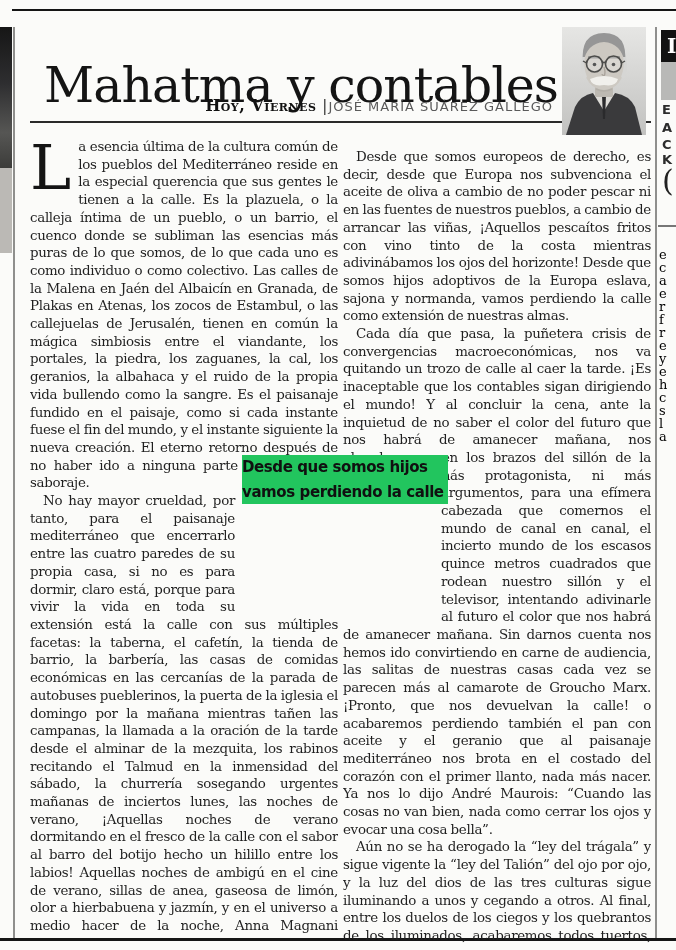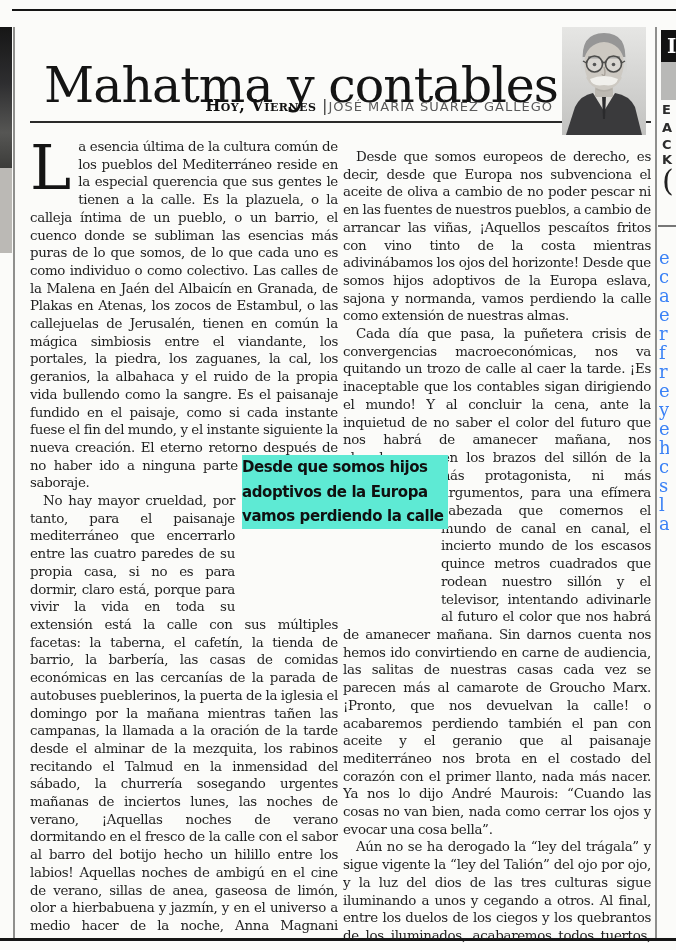--- a/index.html
+++ b/index.html
@@ -50,21 +50,21 @@
   .right-gray-box{position:absolute;left:661px;top:62px;width:15px;height:38px;background:#b9b9b7;}
   .edge-frag{position:absolute;left:662px;font-family:"DejaVu Sans",sans-serif;font-weight:bold;color:#2c2c2c;}
   .frag-e{top:102px;font-size:13px;}
   .frag-a{top:120px;font-size:13px;}
   .frag-c{top:137px;font-size:13px;}
   .frag-k{top:152px;font-size:13px;}
   .frag-paren{top:163px;font-size:30px;font-family:"DejaVu Serif",serif;font-weight:normal;color:#222;}
   .right-mini-rule{position:absolute;left:658px;top:225px;width:18px;height:1.5px;background:#777;}
   .edge-faint-column{
     position:absolute;left:659px;top:248px;width:10px;height:300px;overflow:hidden;
-    font-family:"DejaVu Serif",serif;font-size:18px;line-height:19px;color:#3b82f6;
+    font-family:"DejaVu Serif",serif;font-size:13px;line-height:13px;color:#000000;
     word-break:break-all;
   }
 
   
   .article{position:absolute;left:30px;top:138px;width:621px;height:799px;}
   .col{
     position:absolute;top:0;width:308px;height:799px;overflow:hidden;
     font-size:13.4px;line-height:17.7px;text-align:justify;
     letter-spacing:-0.3px;word-spacing:-0.5px;
     hyphens:auto;-webkit-hyphens:auto;
@@ -78,21 +78,21 @@
     font-size:62px;line-height:54px;
     margin:3px 7px 0 0;
     color:#141414;letter-spacing:0;
   }
   .spacer-r{float:right;width:103px;height:108px;}
   .spacer-l{float:left;width:98px;height:126px;}
 
   
   .pullquote{
     position:absolute;left:212px;top:317px;width:206px;
-    background:#5eead4;
+    background:#22c55e;
     font-family:"DejaVu Sans",sans-serif;font-weight:bold;
     font-size:15px;line-height:24.5px;letter-spacing:-0.4px;color:#101010;
     text-align:left;
   }
 </style>
 </head>
 <body>
 
 <div class="page">
 
@@ -170,19 +170,18 @@
     <div class="col col-2" lang="es">
       <p class="para indent"><span>Desde que somos europeos de derecho, es decir, desde que Europa nos subvenciona el aceite de oliva a cambio de no poder pescar ni en las fuentes de nuestros pueblos, a cambio de arrancar las viñas, ¡Aquellos pescaítos fritos con vino tinto de la costa mientras adivinábamos los ojos del horizonte! Desde que somos hijos adoptivos de la Europa eslava, sajona y normanda, vamos perdiendo la calle como extensión de nuestras almas.</span></p>
       <p class="para indent"><span>Cada día que pasa, la puñetera crisis de convergencias macroeconómicas, nos va quitando un trozo de calle al caer la tarde. ¡Es inaceptable que los contables sigan dirigiendo el mundo! Y al concluir la cena, ante la inquietud de no saber el color del futuro que nos habrá de amanecer mañana, nos abandonamos en los brazos del sillón de la salita sin más protagonista, ni más argumentos, para</span>
         <span class="spacer-l"></span>
         <span>una efímera cabezada que comernos el mundo de canal en canal, el incierto mundo de los escasos quince metros cuadrados que rodean nuestro sillón y el televisor, intentando adivinarle al futuro el color que nos habrá de amanecer mañana. Sin darnos cuenta nos hemos ido convirtiendo en carne de audiencia, las salitas de nuestras casas cada vez se parecen más al camarote de Groucho Marx. ¡Pronto, que nos devuelvan la calle! o acabaremos perdiendo también el pan con aceite y el geranio que al paisanaje mediterráneo nos brota en el costado del corazón con el primer llanto, nada más nacer. Ya nos lo dijo André Maurois: “Cuando las cosas no van bien, nada como cerrar los ojos y evocar una cosa bella”.</span></p>
       <p class="para indent"><span>Aún no se ha derogado la “ley del trágala” y sigue vigente la “ley del Talión” del ojo por ojo, y la luz del dios de las tres culturas sigue iluminando a unos y cegando a otros. Al final, entre los duelos de los ciegos y los quebrantos de los iluminados, acabaremos todos tuertos, como ya nos avisó el Mahatma Gandhi, que por cierto era hindú. Lo dicho, es inaceptable que los contables dirijan el mundo a través de quienes libremente hemos elegido las urnas. Al final, acabaremos plantando geranios en ellas.</span></p>
     </div>
 
     <div class="pullquote">
       <div>Desde que somos hijos</div>
-      <div>adoptivos de la Europa</div>
       <div>vamos perdiendo la calle</div>
     </div>
 
   </div>
 
 </div>
 
 </body></html>

